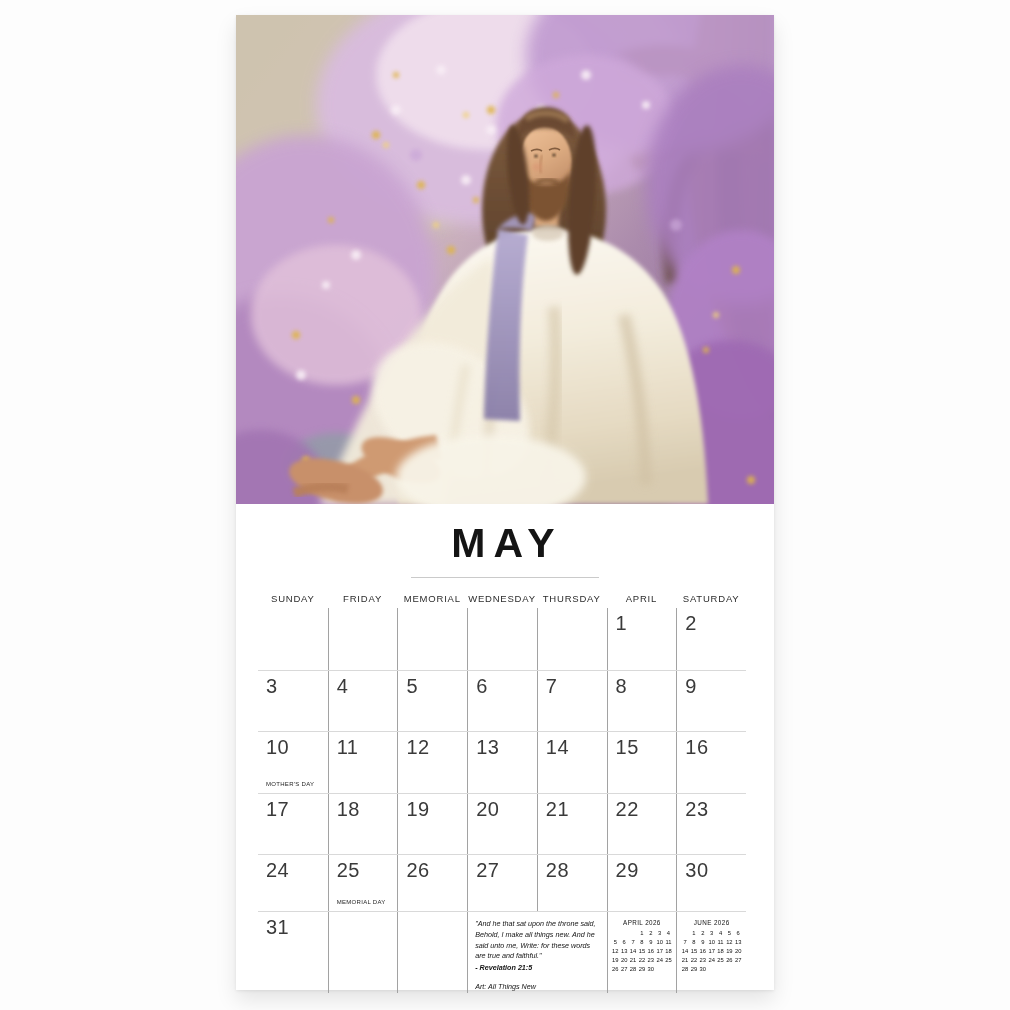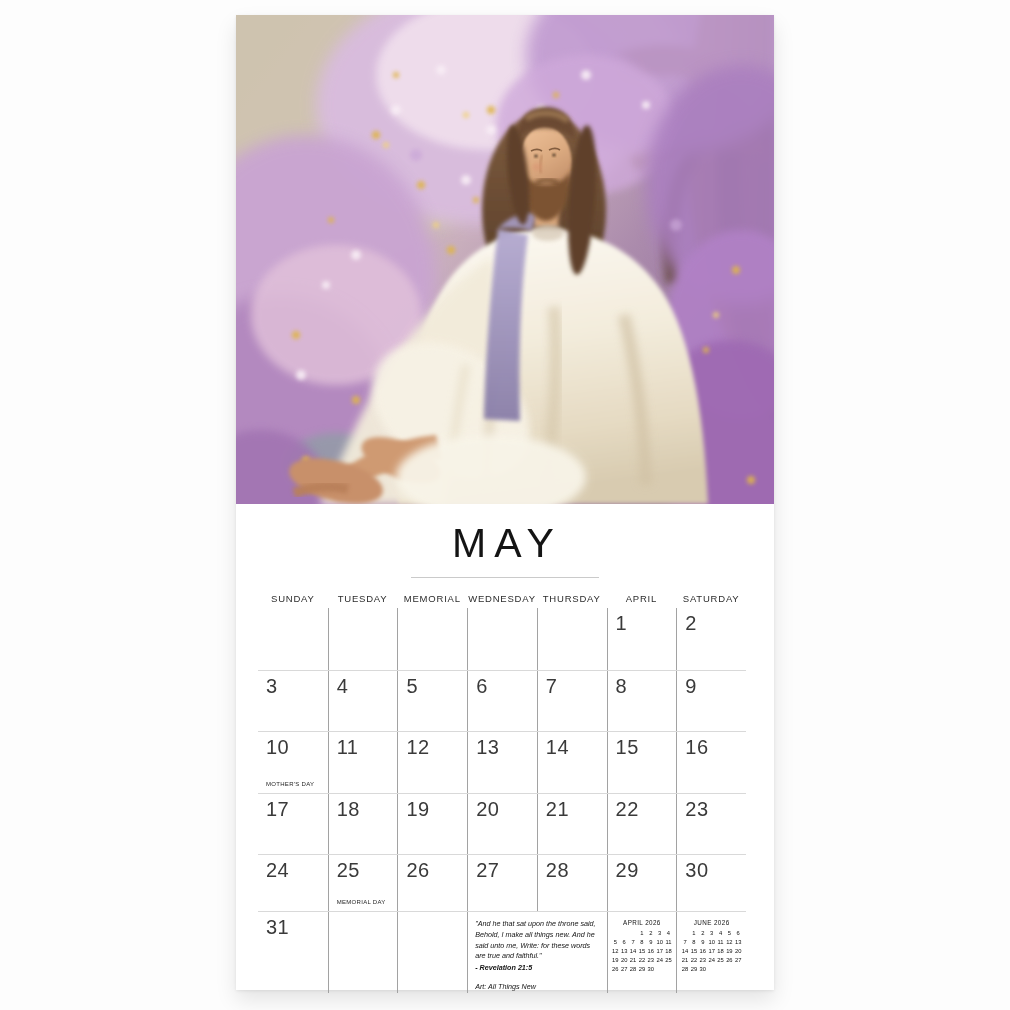--- a/index.html
+++ b/index.html
@@ -2,21 +2,21 @@
 <html><head>
 <meta charset="utf-8">
 <style>
   html,body{margin:0;padding:0;background:#ffffff;}
   .stage{position:relative;width:1010px;height:1010px;background:#fdfdfd;font-family:"Liberation Sans",sans-serif;overflow:hidden;}
   .page{position:absolute;left:236px;top:15px;width:538px;height:975px;background:#ffffff;
         box-shadow:0 1px 3px rgba(0,0,0,.08),0 10px 20px rgba(0,0,0,.10);}
   .artwork{width:538px;height:489px;overflow:hidden;}
   .artwork svg{display:block;}
 
-  .month-title{margin-top:18px;text-align:center;font-size:41px;font-weight:400;
+  .month-title{margin-top:18px;text-align:center;font-size:41px;font-weight:700;
                letter-spacing:8px;padding-left:4px;color:#141414;line-height:1.05;}
   .divider{width:188px;height:1px;background:#cacaca;margin:12px auto 0;}
 
   .cal-body{margin:0 28px 0 22px;}
   .weekday-row{display:grid;grid-template-columns:repeat(7,1fr);margin-top:15px;padding-bottom:4px;}
   .wd{text-align:center;font-size:9.5px;font-weight:500;letter-spacing:.8px;color:#2c2c2c;}
 
   .cal-row{display:grid;grid-template-columns:repeat(7,1fr);border-top:1px solid #d9d9d9;position:relative;}
   #week-rows .cal-row:first-child{border-top:none;}
   #week-rows .cal-row:nth-child(1){height:62px;}
@@ -196,21 +196,21 @@
         </g>
       </svg>
     </div>
 
     <div class="month-title">MAY</div>
     <div class="divider"></div>
 
     <div class="cal-body">
       <div class="weekday-row" id="weekday-row">
           <div class="wd">SUNDAY</div>
-          <div class="wd">TUESDAY</div>
+          <div class="wd">FRIDAY</div>
           <div class="wd">MEMORIAL</div>
           <div class="wd">WEDNESDAY</div>
           <div class="wd">THURSDAY</div>
           <div class="wd">APRIL</div>
           <div class="wd">SATURDAY</div>
         </div>
 
       <div id="week-rows">
           <div class="cal-row">
             <div class="cell"></div>

